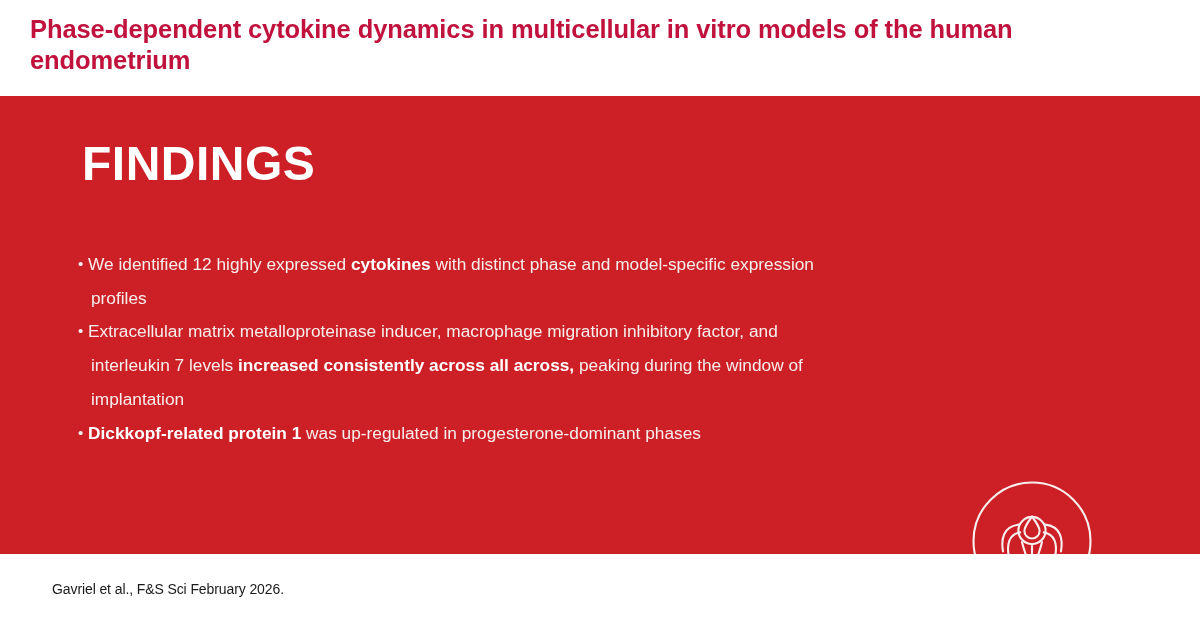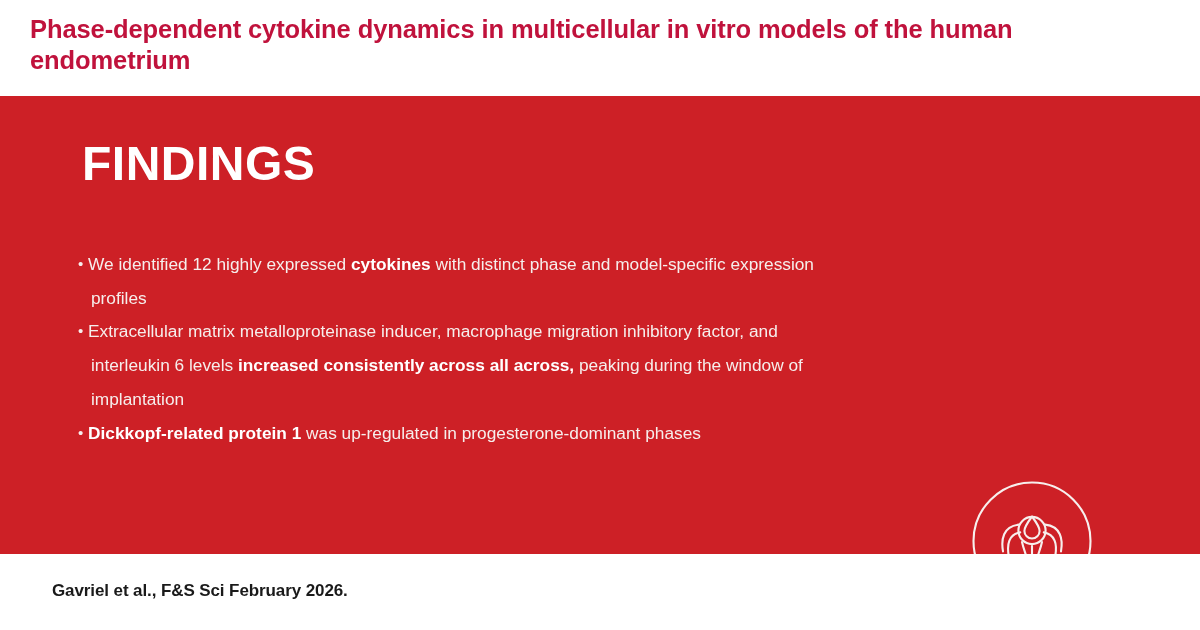--- a/index.html
+++ b/index.html
@@ -84,22 +84,22 @@
   
   .footer {
     position:absolute;
     left:0; top:554px;
     width:1200px; height:76px;
     background:#ffffff;
   }
   .citation {
     position:absolute;
     left:52px; top:27px;
-    font-size:17px;
-    font-weight:bold;
+    font-size:14px;
+    font-weight:normal;
     color:#1a1a1a;
     letter-spacing:-0.1px;
   }
 
   .fs-logo {
     position:absolute;
     left:906px; top:11px;
     line-height:1.08;
     color:#c0123c;
     font-weight:bold;
@@ -132,21 +132,21 @@
 
     <div class="findings-heading">FINDINGS</div>
 
     <ul class="findings-list">
       <li class="finding-item">
         <span class="dot">•</span>
         <span><span>We identified 12 highly expressed </span><b>cytokines</b><span> with distinct phase and model-specific expression profiles</span></span>
       </li>
       <li class="finding-item">
         <span class="dot">•</span>
-        <span><span>Extracellular matrix metalloproteinase inducer, macrophage migration inhibitory factor, and interleukin 6 levels </span><b>increased consistently across all across,</b><span> peaking during the window of implantation</span></span>
+        <span><span>Extracellular matrix metalloproteinase inducer, macrophage migration inhibitory factor, and interleukin 7 levels </span><b>increased consistently across all across,</b><span> peaking during the window of implantation</span></span>
       </li>
       <li class="finding-item">
         <span class="dot">•</span>
         <span><b>Dickkopf-related protein 1</b><span> was up-regulated in progesterone-dominant phases</span></span>
       </li>
     </ul>
 
     <div class="emblem">
       <svg viewBox="0 0 122 122" width="122" height="122" fill="none" stroke="#f7efed" stroke-width="2.1" stroke-linecap="round" stroke-linejoin="round">
         <circle cx="61" cy="61" r="58.5"></circle>

